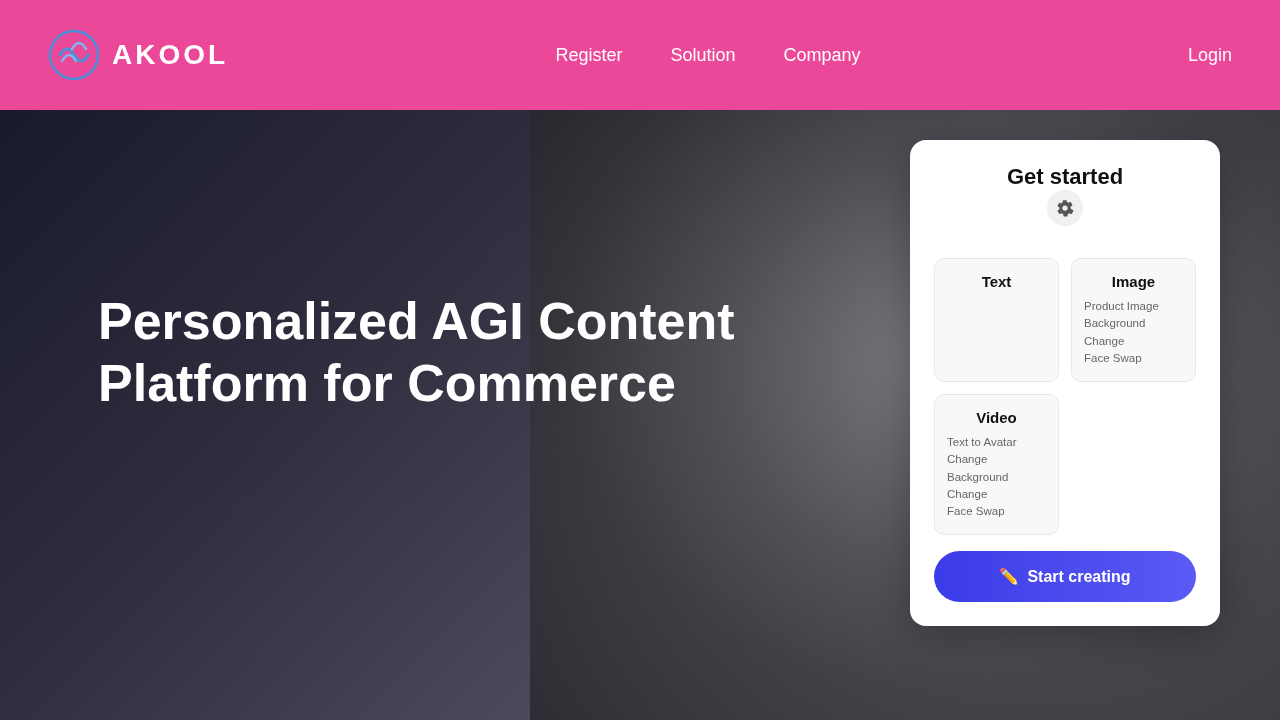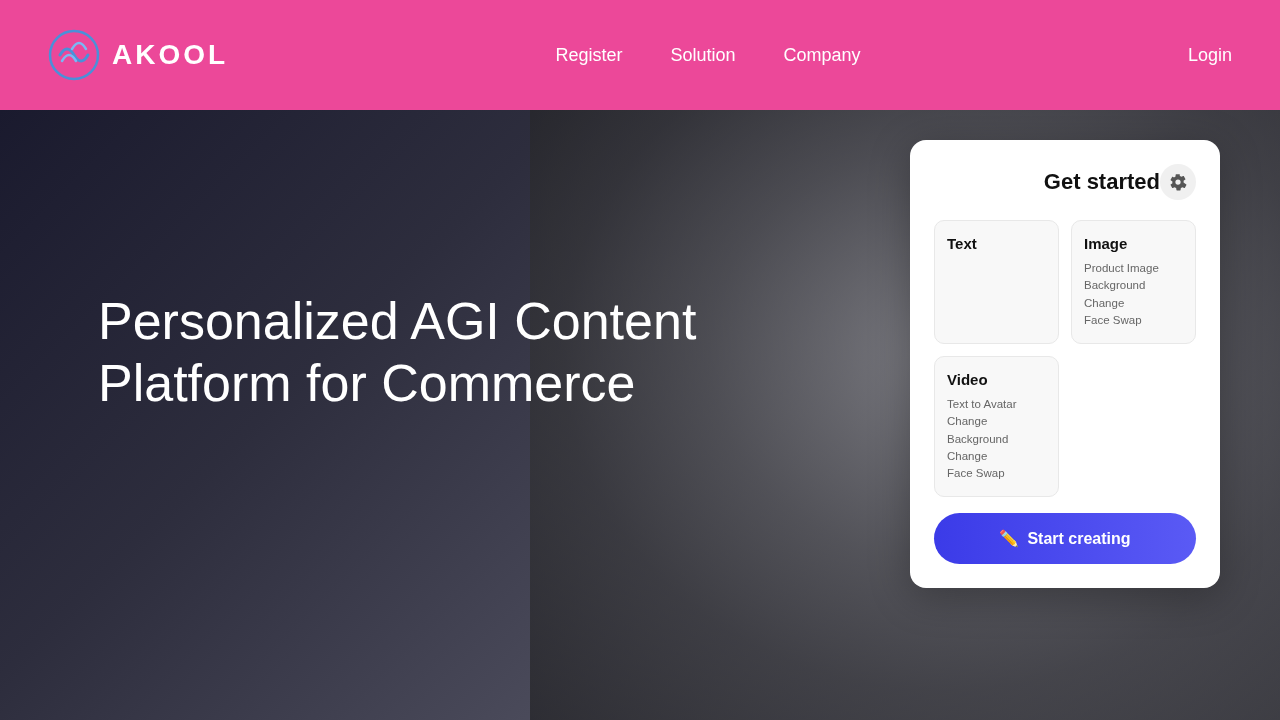--- a/index.html
+++ b/index.html
@@ -89,21 +89,21 @@
     }
 
     .hero-content {
       position: absolute;
       left: 98px;
       top: 180px;
     }
     .hero-title {
       color: white;
       font-size: 52px;
-      font-weight: 400;
+      font-weight: 700;
       line-height: 1.2;
       max-width: 650px;
       margin-bottom: 32px;
     }
     .hero-desc {
       color: rgba(255,255,255,0.85);
       font-size: 16px;
       line-height: 1.6;
       max-width: 580px;
     }
@@ -115,22 +115,23 @@
       top: 30px;
       width: 310px;
       background: white;
       border-radius: 16px;
       padding: 24px;
       box-shadow: 0 8px 40px rgba(0,0,0,0.3);
     }
     .card-header {
       display: flex;
       align-items: center;
-      justify-content: flex-end;
-      margin-bottom: 20px;
+      justify-content: center;
+      margin-bottom: 32px;
+      flex-direction: column;
     }
     .card-title {
       font-size: 22px;
       font-weight: 700;
       color: #111;
     }
     .gear-icon-btn {
       width: 36px;
       height: 36px;
       border-radius: 50%;
@@ -158,20 +159,21 @@
       padding: 14px 12px;
       cursor: pointer;
       border: 1.5px solid #e8e8e8;
       transition: border-color 0.2s;
     }
     .option-title {
       font-size: 15px;
       font-weight: 700;
       color: #111;
       margin-bottom: 8px;
+      text-align: center;
     }
     .option-detail {
       font-size: 11.5px;
       color: #666;
       line-height: 1.5;
     }
     .start-btn {
       width: 100%;
       background: #4040f0;
       background: linear-gradient(90deg, #3b3be8 0%, #5a5af5 100%);

